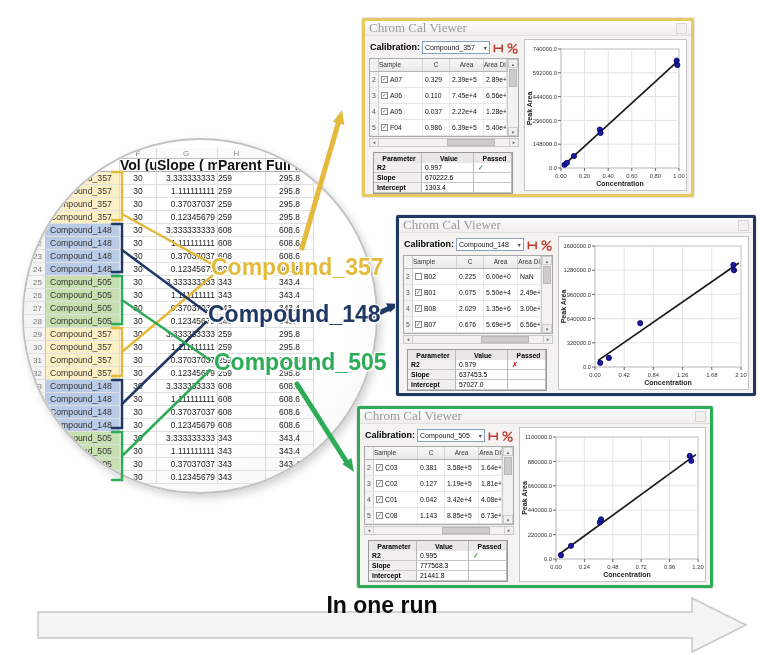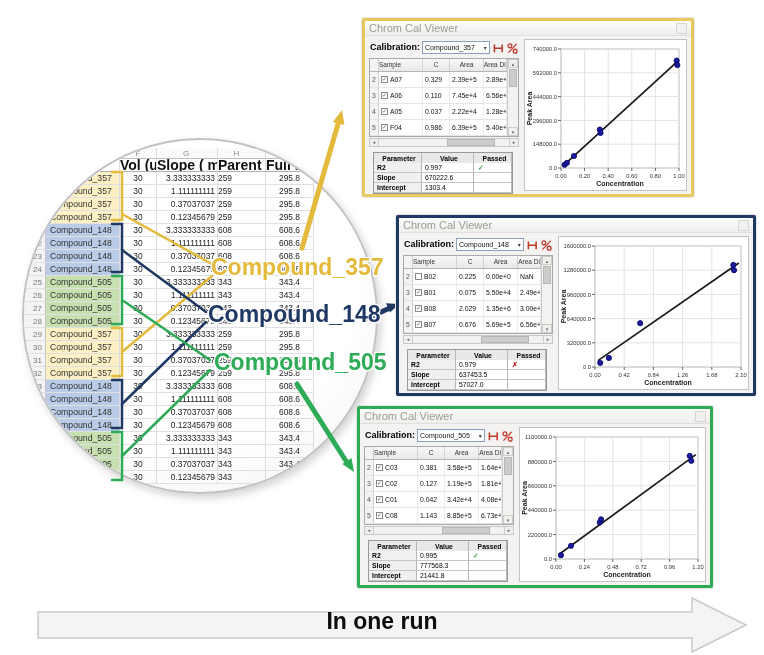--- a/index.html
+++ b/index.html
@@ -39,21 +39,21 @@
   #callout-505{left:214px;top:349px;}
 
   
   .viewer{position:absolute;z-index:4;border:3px solid #888;border-radius:2px;background:#f4f3f1;
           box-shadow:0 0 0 1px #e6e6e6;box-sizing:border-box;}
   #viewer0{left:362px;top:18px;width:332px;height:179px;}
   #viewer1{left:396px;top:215px;width:360px;height:181px;}
   #viewer2{left:357px;top:406px;width:356px;height:182px;}
   .vtitle{height:14px;display:flex;align-items:center;padding:0 4px;
     background:linear-gradient(#fcfcfb,#f0eeec);border-bottom:1px solid #e2e0de;
-    color:#9a9a96;font-size:11px;}
+    color:#9a9a96;font-size:13px;font-family:Liberation Serif, serif;}
   .vtitle-btn{margin-left:auto;width:9px;height:9px;background:#f3f1ef;border:1px solid #d8d6d4;}
   .vbody{display:flex;padding:2px 4px 4px 4px;gap:5px;box-sizing:border-box;height:calc(100% - 14px);}
   .vleft{width:150px;flex-shrink:0;}
   .cal-row{display:flex;align-items:center;gap:2px;height:16px;margin:1px 0 3px 1px;}
   .cal-label{font-weight:bold;font-size:9px;color:#000;}
   .dropdown{width:70px;height:13px;box-sizing:border-box;background:#fff;border:1px solid #8aa0c0;
     display:flex;align-items:center;justify-content:space-between;font-size:7px;padding:0 2px;color:#111;}
   .dd-arrow{font-size:6px;color:#444;}
   .ric{width:13px;height:13px;display:inline-block;}
 
@@ -89,21 +89,21 @@
   .p-val{width:52px;padding-left:3px;background:#fff;}
   .p-pass{flex:1;padding-left:4px;background:#fff;}
   .mark-pass{color:#2f9e3f;font-weight:bold;}
   .mark-fail{color:#d22222;font-weight:bold;}
 
   .chart-panel{flex:1;background:#fff;border:1px solid #c3c3c3;box-sizing:border-box;margin-top:1px;}
   .chart-panel svg{display:block;width:100%;height:100%;}
 
   
   #banner{position:absolute;left:0;top:0;z-index:0;}
-  #banner-label{position:absolute;left:0;width:764px;top:608px;text-align:center;z-index:1;
+  #banner-label{position:absolute;left:0;width:764px;top:592px;text-align:center;z-index:1;
     font-size:23px;font-weight:bold;color:#0d0d0d;}
 </style>
 </head>
 <body>
 
 <svg id="banner" width="764" height="655">
   <polygon id="banner-shape" points="38,612 692,612 692,598 746,625 692,652 692,638 38,638" fill="#f4f4f4" stroke="#c9c9c9" stroke-width="1.5"></polygon>
 </svg>
 <div id="banner-label">In one run</div>
 

